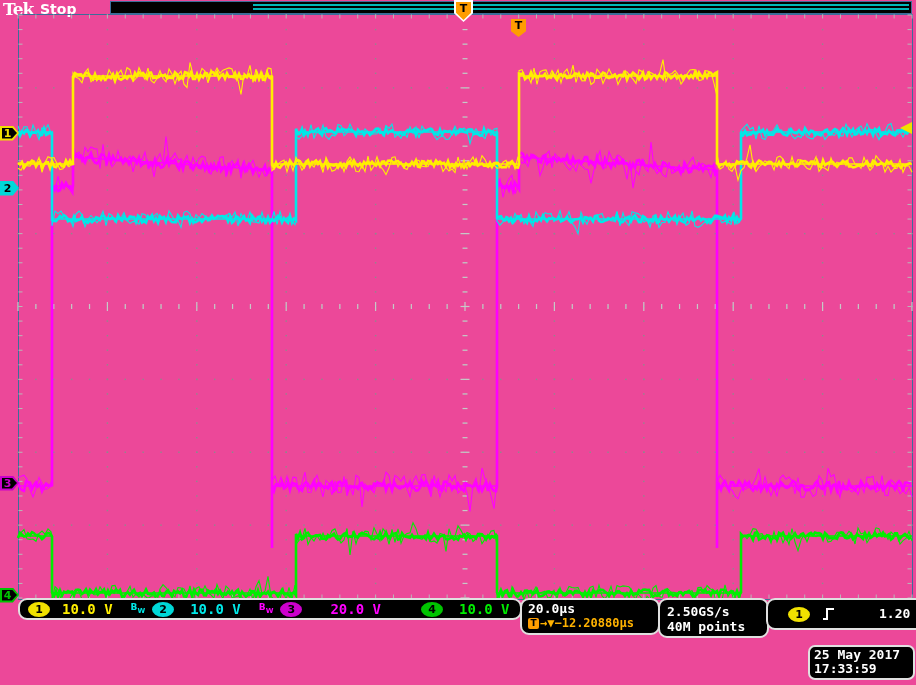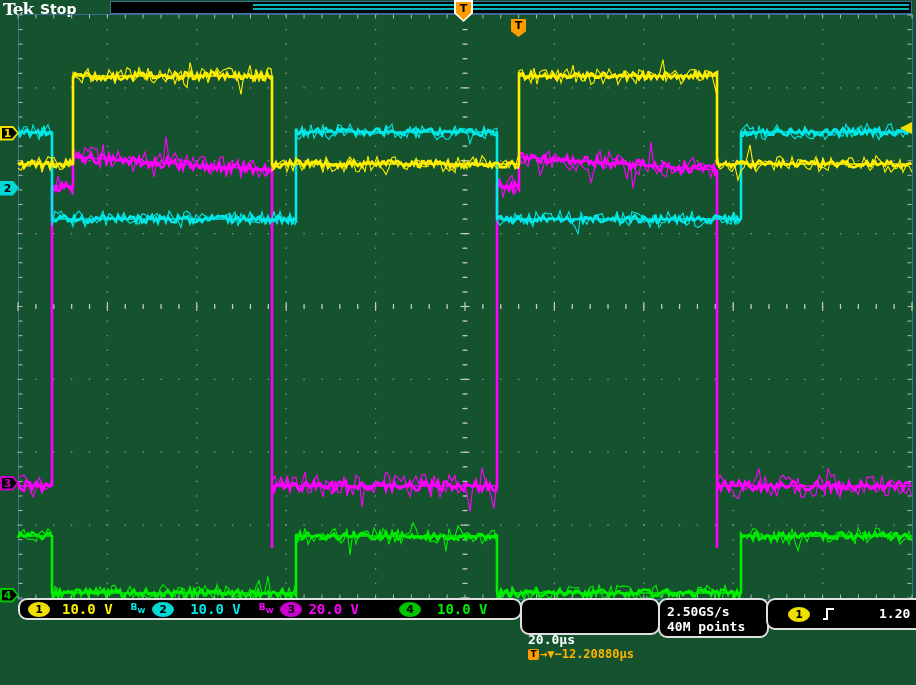--- a/index.html
+++ b/index.html
@@ -1,16 +1,16 @@
 <!DOCTYPE html>
 <html><head>
 <meta charset="utf-8">
 <style>
   html,body{margin:0;padding:0;background:#222;}
-  .screen{position:relative;width:916px;height:685px;background:#14532d;overflow:hidden;
+  .screen{position:relative;width:916px;height:685px;background:#ec4899;overflow:hidden;
           font-family:"DejaVu Sans",sans-serif;}
   .logo{position:absolute;left:3px;top:0px;color:#fff;font:bold 17px/18px "DejaVu Serif",serif;letter-spacing:-1px;}
   .acq-status{position:absolute;left:40px;top:1px;color:#fff;font:bold 14px/16px "DejaVu Sans",sans-serif;text-align:right;}
   .record-bar{position:absolute;left:110px;top:1px;width:800px;height:11px;border:1px solid #3d6d99;background:#000;z-index:3;}
   .rline{position:absolute;height:2px;background:#00b8b8;}
   .r1{left:142px;top:2px;width:656px;}
   .r2{left:142px;top:6px;width:656px;}
   .trig-flag{position:absolute;left:454px;top:0px;width:19px;height:22px;background:#fff;
              clip-path:polygon(0 0,100% 0,100% 60%,50% 100%,0 60%);z-index:4;}
   .trig-flag-inner{position:absolute;left:2px;top:2px;right:2px;bottom:2px;background:#ff9d00;
@@ -31,21 +31,21 @@
          border-top:6px solid transparent;border-bottom:6px solid transparent;border-right:12px solid #f0e000;}
   .box{position:absolute;background:#000;border:2px solid #e0e0e0;border-radius:9px;z-index:6;
        color:#fff;font-family:"DejaVu Sans Mono",monospace;}
   .ch-box{left:18px;top:598px;width:492px;height:16px;display:flex;align-items:center;padding:1px 0 1px 8px;}
   .badge{display:inline-block;width:22px;height:15px;border-radius:50%;color:#000;flex:none;
          text-align:center;font:bold 11px/15px "DejaVu Sans",sans-serif;}
   .chscale{font:bold 14px/15px "DejaVu Sans Mono",monospace;}
   .bw{font:bold 9px/10px "DejaVu Sans",sans-serif;flex:none;}
   .bw sub{font-size:7px;}
   .h-box{left:520px;top:598px;width:130px;height:32px;padding:1px 0 0 6px;}
-  .hscale{color:#fff;font:bold 13px/15px "DejaVu Sans Mono",monospace;margin-top:31px;}
+  .hscale{color:#fff;font:bold 13px/15px "DejaVu Sans Mono",monospace;}
   .hdelay{color:#ffb200;font:bold 12px/15px "DejaVu Sans Mono",monospace;display:flex;align-items:center;}
   .tsq{display:inline-block;width:11px;height:11px;background:#ff9d00;border-radius:2px;color:#000;flex:none;
        text-align:center;font:bold 9px/11px "DejaVu Sans",sans-serif;margin-right:1px;}
   .acq-box{left:658px;top:598px;width:100px;height:32px;padding:4px 0 0 7px;}
   .acq-box div{font:bold 13px/15px "DejaVu Sans Mono",monospace;}
   .trig-box{left:766px;top:598px;width:138px;height:28px;display:flex;align-items:center;padding:0 8px 0 20px;}
   .slope-icon{margin-left:12px;}
   .trig-level{margin-left:auto;font:bold 13px/14px "DejaVu Sans Mono",monospace;}
   .dt-box{left:808px;top:645px;width:99px;height:30px;padding:1px 0 0 4px;border-radius:7px;}
   .dt-box div{font:bold 13px/14px "DejaVu Sans Mono",monospace;white-space:nowrap;}
@@ -1104,21 +1104,21 @@
   <div class="trig-level-arrow" style="top: 122px; border-right-color: rgb(240, 224, 0);"></div>
 
   <div class="box ch-box" id="ch-box">
       <span class="badge" style="background: rgb(240, 224, 0); margin-left: 0px;">1</span>
       <span class="chscale" style="color: rgb(255, 238, 0); margin-left: 12px;">10.0 V</span>
       <span class="bw" style="color: rgb(0, 232, 232); margin-left: 18px;"><span>B</span><sub>W</sub></span>
       <span class="badge" style="background: rgb(0, 216, 216); margin-left: 7px;">2</span>
       <span class="chscale" style="color: rgb(0, 232, 232); margin-left: 16px;">10.0 V</span>
       <span class="bw" style="color: rgb(255, 0, 255); margin-left: 18px;"><span>B</span><sub>W</sub></span>
       <span class="badge" style="background: rgb(204, 0, 204); margin-left: 7px;">3</span>
-      <span class="chscale" style="color: rgb(255, 0, 255); margin-left: 6px;">20.0 V</span>
+      <span class="chscale" style="color: rgb(255, 0, 255); margin-left: 28px;">20.0 V</span>
       <span class="badge" style="background: rgb(0, 196, 0); margin-left: 40px;">4</span>
       <span class="chscale" style="color: rgb(0, 238, 0); margin-left: 16px;">10.0 V</span>
     </div>
 
   <div class="box h-box">
     <div class="hscale">20.0µs</div>
     <div class="hdelay">
       <span class="tsq">T</span>
         <span>→▼</span>
         <span>−12.20880µs</span>
@@ -1131,14 +1131,18 @@
   </div>
 
   <div class="box trig-box">
     <span class="badge" id="trig-src-badge" style="background: rgb(240, 224, 0);">1</span>
     <svg class="slope-icon" width="14" height="16" viewBox="0 0 14 16">
       <path d="M1 13 H5 V3 H12" fill="none" stroke="#fff" stroke-width="2"></path>
     </svg>
     <span class="trig-level">1.20 V</span>
   </div>
 
+  <div class="box dt-box">
+    <div>25 May 2017</div>
+    <div>17:33:59</div>
+  </div>
 
 </div>
 
 </body></html>

